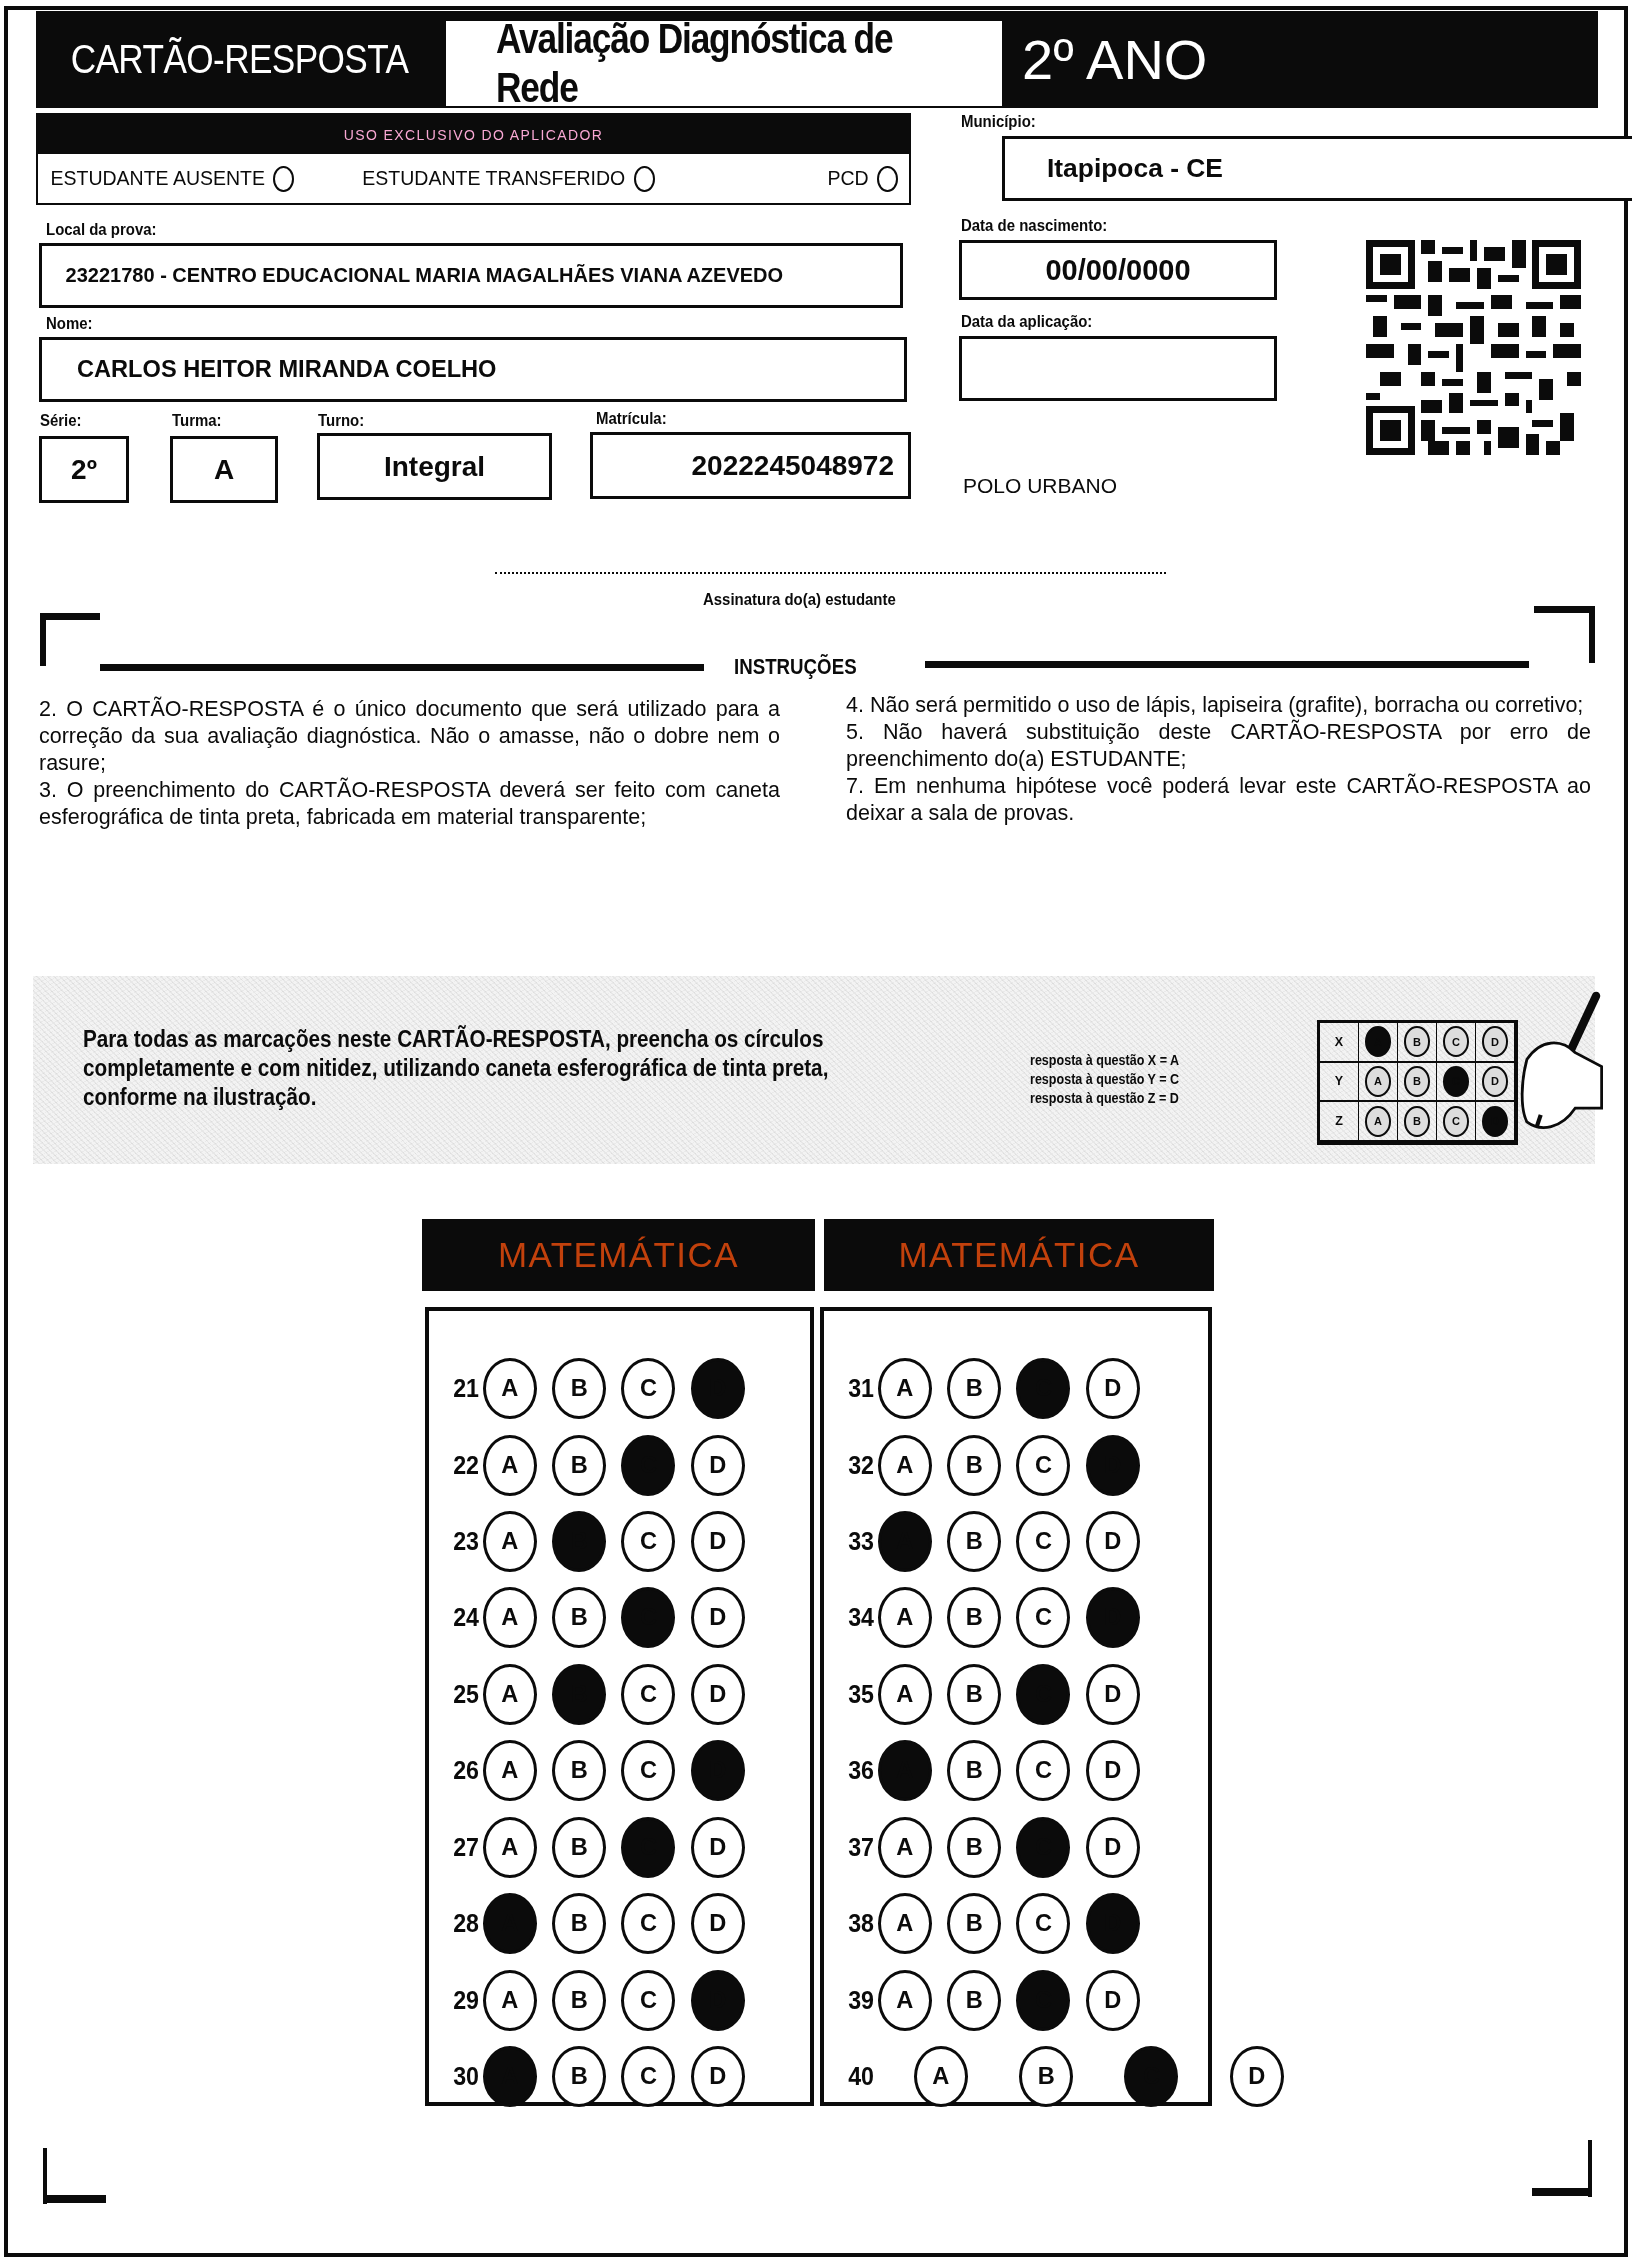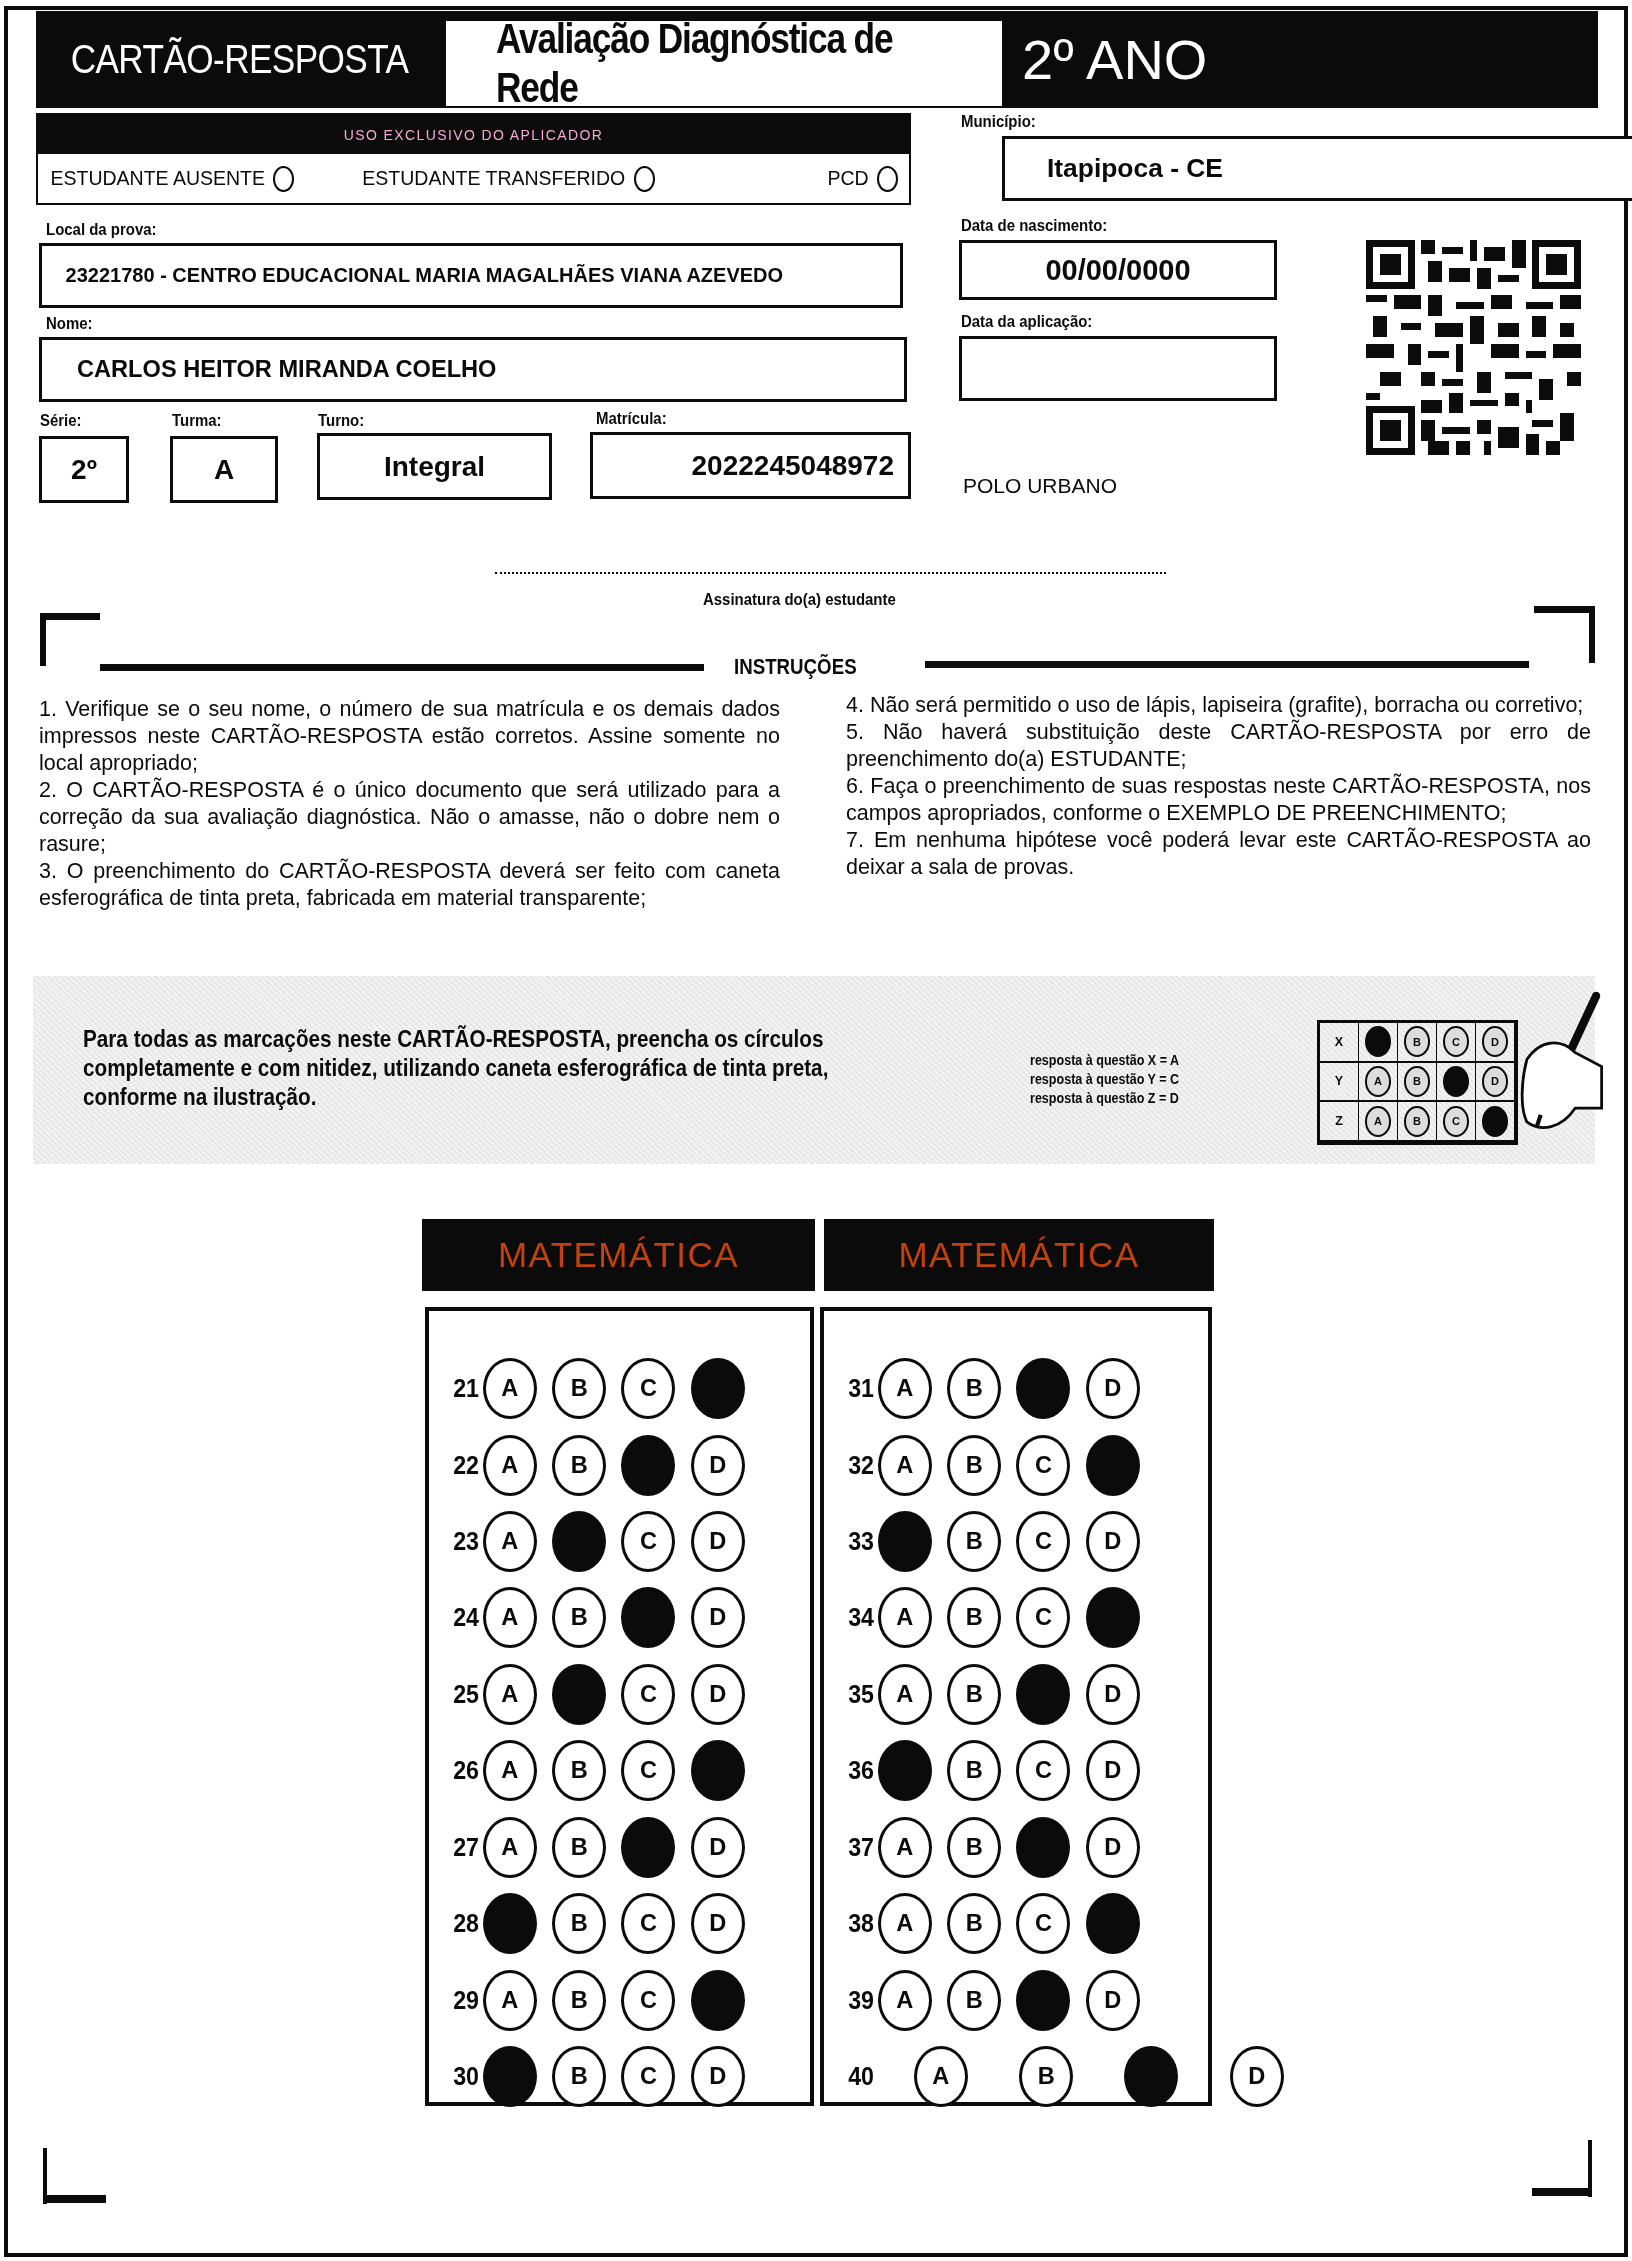--- a/index.html
+++ b/index.html
@@ -210,28 +210,26 @@
 <div class="corner" style="left:43px; top:2148px; width:4.2px; height:56px;"></div>
 <div class="corner" style="left:43px; top:2195px; width:63px; height:8.3px;"></div>
 <div class="corner" style="left:1588px; top:2140px; width:4.2px; height:57px;"></div>
 <div class="corner" style="left:1532px; top:2188px; width:60px; height:8.3px;"></div>
 
 <div style="position:absolute; left:100px; top:664px; width:604px; height:7px; background:#0b0b0b;"></div>
 <div class="instr-title">INSTRUÇÕES</div>
 <div style="position:absolute; left:925px; top:661px; width:604px; height:7px; background:#0b0b0b;"></div>
 
 <div class="instr-col" style="left:39px; width:741px;">
-  <p>1. Verifique se o seu nome, o número de sua matrícula e os demais dados impressos neste CARTÃO-RESPOSTA estão corretos. Assine somente no local apropriado;</p>
   <p>2. O CARTÃO-RESPOSTA é o único documento que será utilizado para a correção da sua avaliação diagnóstica. Não o amasse, não o dobre nem o rasure;</p>
   <p>3. O preenchimento do CARTÃO-RESPOSTA deverá ser feito com caneta esferográfica de tinta preta, fabricada em material transparente;</p>
 </div>
 <div class="instr-col" style="left:846px; width:745px; top:692px;">
   <p>4. Não será permitido o uso de lápis, lapiseira (grafite), borracha ou corretivo;</p>
   <p>5. Não haverá substituição deste CARTÃO-RESPOSTA por erro de preenchimento do(a) ESTUDANTE;</p>
-  <p>6. Faça o preenchimento de suas respostas neste CARTÃO-RESPOSTA, nos campos apropriados, conforme o EXEMPLO DE PREENCHIMENTO;</p>
   <p>7. Em nenhuma hipótese você poderá levar este CARTÃO-RESPOSTA ao deixar a sala de provas.</p>
 </div>
 
 <div class="example">
   <div class="example-text">Para todas as marcações neste CARTÃO-RESPOSTA, preencha os círculos completamente e com nitidez, utilizando caneta esferográfica de tinta preta, conforme na ilustração.</div>
   <div class="example-legend">
     <div>resposta à questão X = A</div>
     <div>resposta à questão Y = C</div>
     <div>resposta à questão Z = D</div>
   </div>

